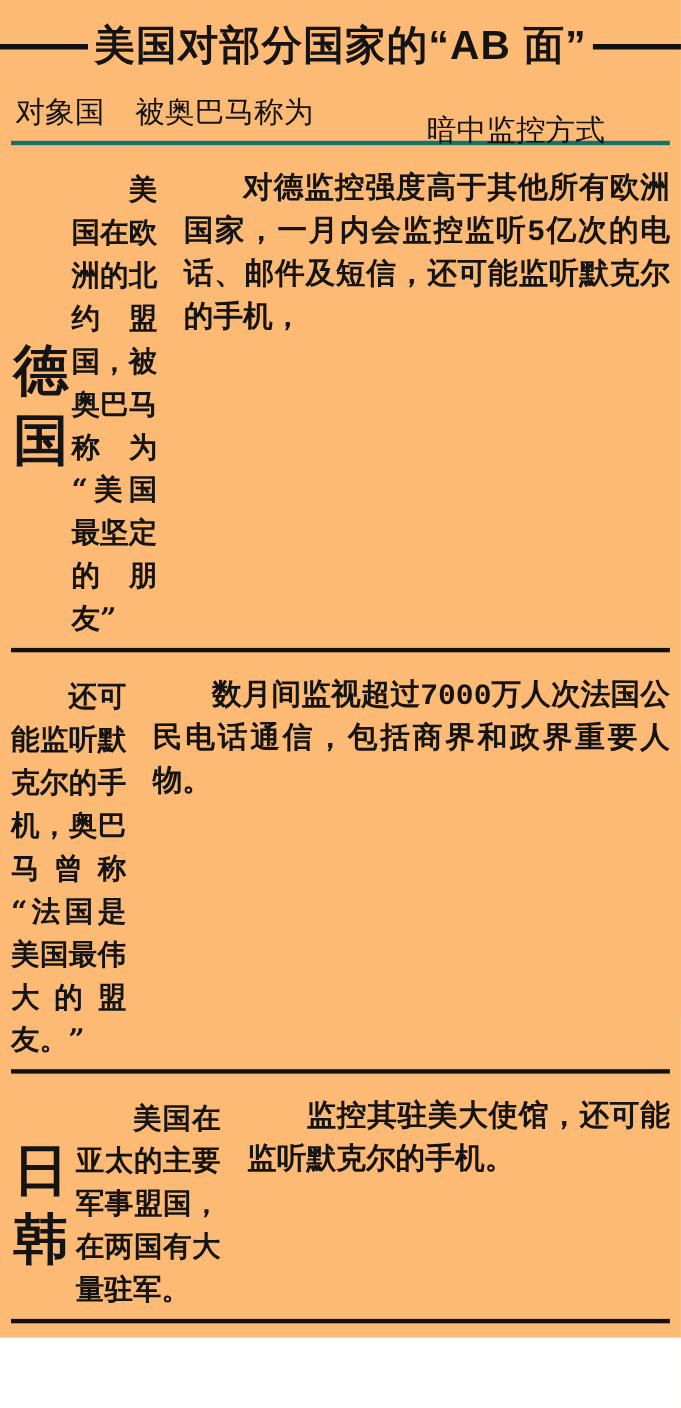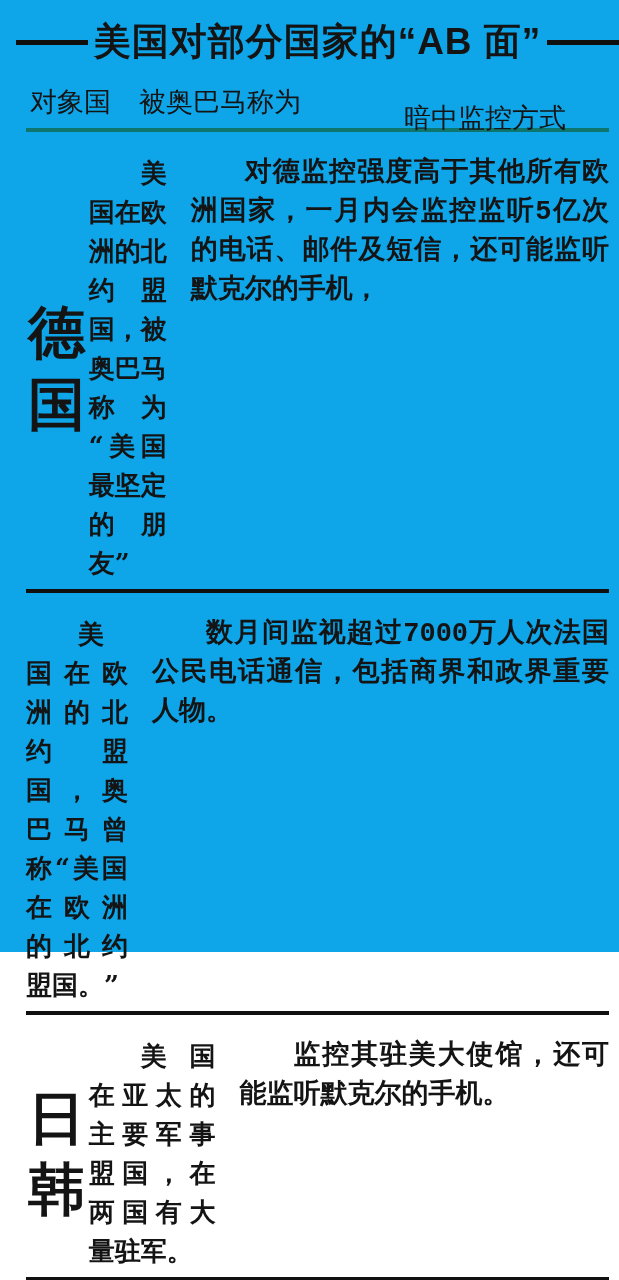--- a/index.html
+++ b/index.html
@@ -4,21 +4,21 @@
 <style>
   * { box-sizing: border-box; margin: 0; padding: 0; }
   html, body { background: #ffffff; }
   body {
     width: 619px; height: 1280px;
     overflow: hidden;
     color: #141414;
     font-family: "Liberation Sans", sans-serif;
     -webkit-font-smoothing: antialiased;
   }
-  .page { width: 619px; height: 952px; background: #0ea5e9; padding-left: 16px; }
+  .page { width: 619px; height: 1216px; background: #fdba74; }
 
   
   .title-bar {
     display: flex; align-items: center;
     height: 76px; padding-top: 8px;
   }
   .title-rule { flex: 1 1 auto; height: 5px; background: #101010; }
   .title-text {
     font-size: 37px; font-weight: bold; white-space: nowrap;
     margin: 0 6px; letter-spacing: 1px;
@@ -38,21 +38,21 @@
   .th-secret  { flex: 1 1 auto; padding-left: 58px; margin-top: 32px; }
 
   .trow {
     display: flex;
     border-bottom: 4px solid #101010;
     padding-top: 22px; padding-bottom: 6px;
   }
 
   .td-country { width: 95px; display: flex; align-items: center; }
   .country-name {
-    font-size: 57px; font-weight: bold; line-height: 1.25;
+    font-size: 50px; font-weight: bold; line-height: 1.25;
     width: 1.1em; word-break: break-all; padding-left: 2px;
     font-family: "Liberation Sans", sans-serif;
   }
   .td-public { width: 225px; padding-right: 12px; font-weight: bold; }
   .td-public p {
     font-family: "DejaVu Serif", serif;
     font-size: 26px; line-height: 39px;
     text-indent: 2em; text-align: justify;
   }
   .td-secret { flex: 1 1 auto; padding-left: 12px; }
@@ -93,21 +93,21 @@
       <div class="td-public">
         <p>美国在欧洲的北约盟国，被奥巴马称为“美国最坚定的朋友”</p>
       </div>
       <div class="td-secret">
         <p>对德监控强度高于其他所有欧洲国家，一月内会监控监听5亿次的电话、邮件及短信，还可能监听默克尔的手机，</p>
       </div>
     </div>
 
     <div class="trow h-france">
       <div class="td-public">
-        <p>美国在欧洲的北约盟国，奥巴马曾称“美国在欧洲的北约盟国。”</p>
+        <p>还可能监听默克尔的手机，奥巴马曾称“法国是美国最伟大的盟友。”</p>
       </div>
       <div class="td-secret">
         <p>数月间监视超过7000万人次法国公民电话通信，包括商界和政界重要人物。</p>
       </div>
     </div>
 
     <div class="trow h-japkor">
       <div class="td-country">
         <div class="country-name">日韩</div>
       </div>

